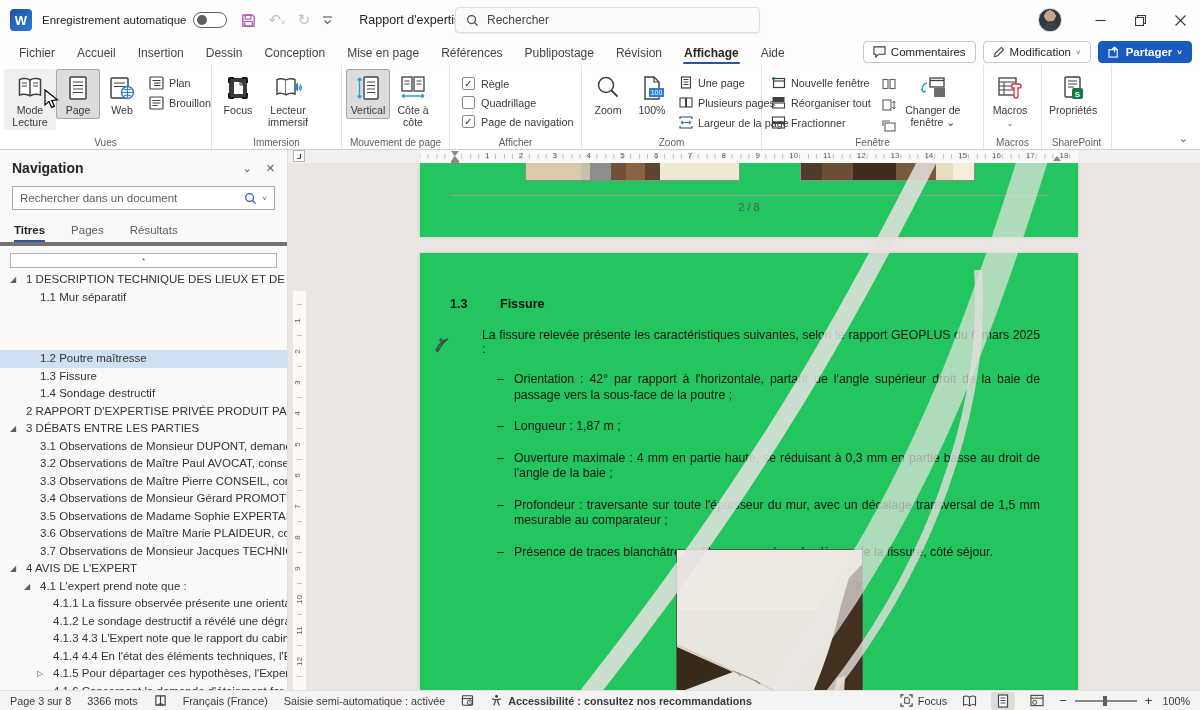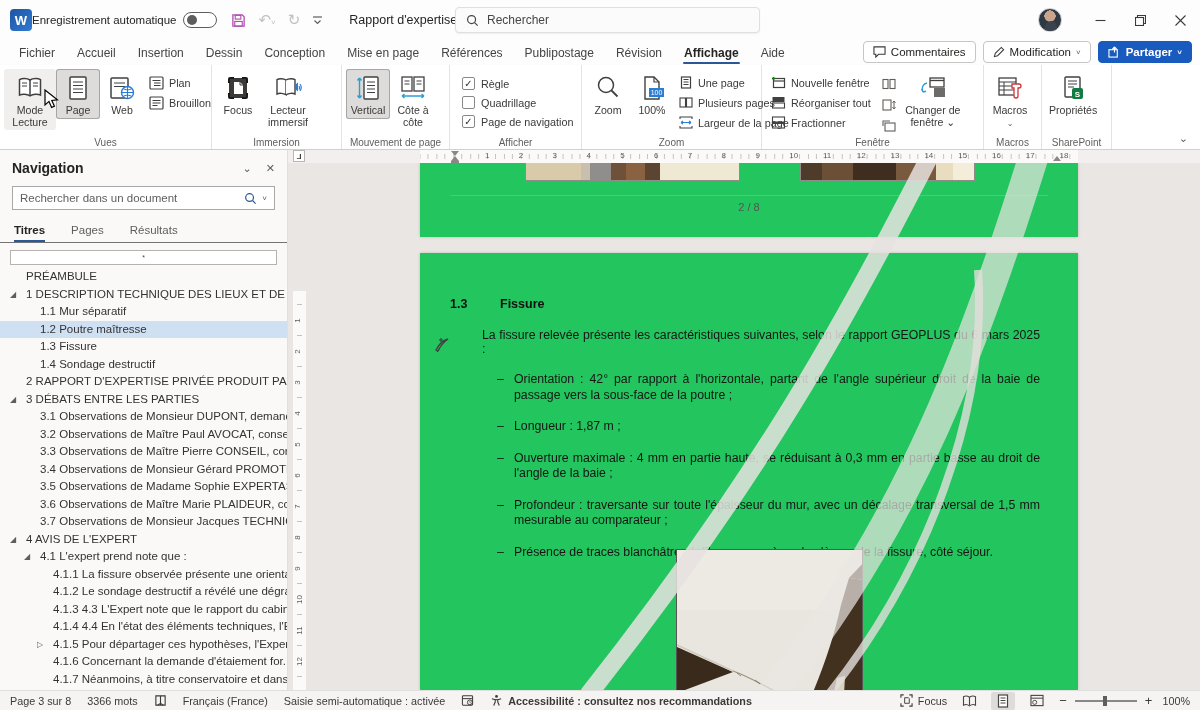--- a/index.html
+++ b/index.html
@@ -3,21 +3,21 @@
 <meta charset="utf-8">
 <style>
   * { margin:0; padding:0; box-sizing:border-box; }
   html,body { width:1200px; height:710px; overflow:hidden; }
   body { font-family:"Liberation Sans", sans-serif; background:#fff; color:#252423; }
   .app { position:relative; width:1200px; height:710px; background:#fff; }
 
   
   .titlebar { position:absolute; top:0; left:0; right:0; height:40px; background:#fdfdfd; display:flex; align-items:center; }
   .word-logo { width:22px; height:22px; margin-left:10px; border-radius:4px; background:linear-gradient(135deg,#1e54a3,#2f7bd3); color:#fff; font-weight:bold; font-size:13px; display:flex; align-items:center; justify-content:center; }
-  .autosave { display:flex; align-items:center; gap:7px; font-size:11.5px; color:#252423; }
+  .autosave { display:flex; align-items:center; gap:7px; margin-left:10px; font-size:11.5px; color:#252423; }
   .toggle { width:34px; height:16px; border:1px solid #605e5c; border-radius:9px; position:relative; background:#fff; }
   .toggle .knob { position:absolute; left:3px; top:2px; width:10px; height:10px; border-radius:50%; background:#605e5c; }
   .qat { display:flex; align-items:center; gap:12px; margin-left:14px; }
   .qat .ico { font-size:15px; line-height:1; }
   .save-ico svg { display:block; }
   .undo-ico,.redo-ico { color:#c3c1bf; font-size:15px; }
   .undo-ico .dd { font-size:8px; color:#c3c1bf; }
   .qat-chev svg { display:block; }
   .doctitle { display:flex; align-items:center; gap:5px; margin-left:26px; font-size:12.5px; color:#252423; cursor:default; }
   .doctitle .chev { font-size:9px; color:#605e5c; }
@@ -64,21 +64,21 @@
   .main { position:absolute; top:150px; left:0; width:1200px; height:540px; display:flex; }
 
   
   .navpane { width:288px; background:#faf9f8; border-right:1px solid #e1dfdd; position:relative; flex:none; }
   .nav-head { display:flex; align-items:center; padding:10px 12px 6px 12px; }
   .nav-title { font-size:14px; font-weight:bold; color:#252423; flex:1; }
   .nav-head .hico { color:#605e5c; font-size:11px; margin-left:14px; }
   .nav-search { margin:4px 12px 0; height:24px; border:1px solid #aaa8a6; background:#fff; display:flex; align-items:center; padding:0 7px; gap:5px; }
   .nav-search .ph { flex:1; font-size:11.5px; color:#605e5c; }
   .nav-search .sic { color:#2b579a; }
-  .nav-tabs { display:flex; gap:26px; padding:14px 14px 0; border-bottom:1px solid #737373; }
+  .nav-tabs { display:flex; gap:26px; padding:14px 14px 0; border-bottom:4px solid #737373; }
   .nav-tab { font-size:11.5px; color:#605e5c; padding-bottom:6px; position:relative; cursor:default; }
   .nav-tab.active { color:#252423; font-weight:bold; }
   .nav-tab.active::after { content:""; position:absolute; left:0; right:0; bottom:0; height:2.5px; background:#2b579a; }
   .nav-list { padding-top:5px; }
   .nav-boxed { margin:2px 10px 3px; height:15px; border:1px solid #b5b3b1; background:#fff; display:flex; align-items:center; justify-content:center; font-size:7px; color:#444; }
   .nav-row { position:relative; height:17.5px; line-height:17.5px; font-size:11.5px; color:#333; white-space:nowrap; overflow:hidden; cursor:default; }
   .nav-row .tri { position:absolute; top:0; font-size:8px; color:#605e5c; }
   .nav-row.sel { background:#cfe0f3; }
 
   
@@ -509,24 +509,23 @@
           </svg>
         <span style="font-size:8px;color:#605e5c">˅</span>
       </div>
       <div class="nav-tabs">
           <span class="nav-tab active">Titres</span>
           <span class="nav-tab">Pages</span>
           <span class="nav-tab">Résultats</span>
         </div>
       <div class="nav-list">
           <div class="nav-boxed">*</div>
-          <div class="nav-row" style="padding-left: 26px;"><span>PRÉAMBULE</span></div>
           <div class="nav-row" style="padding-left: 26px;"><span class="tri" style="left: 10px;">◢</span><span>1 DESCRIPTION TECHNIQUE DES LIEUX ET DE L'OUV...</span></div>
           <div class="nav-row" style="padding-left: 40px;"><span>1.1 Mur séparatif</span></div>
-          <div class="nav-row sel" style="padding-left: 40px;"><span>1.2 Poutre maîtresse</span></div>
+          <div class="nav-row sel" style="padding-left: 40px; margin-top: 44px;"><span>1.2 Poutre maîtresse</span></div>
           <div class="nav-row" style="padding-left: 40px;"><span>1.3 Fissure</span></div>
           <div class="nav-row" style="padding-left: 40px;"><span>1.4 Sondage destructif</span></div>
           <div class="nav-row" style="padding-left: 26px;"><span>2 RAPPORT D'EXPERTISE PRIVÉE PRODUIT PAR LE DE...</span></div>
           <div class="nav-row" style="padding-left: 26px;"><span class="tri" style="left: 10px;">◢</span><span>3 DÉBATS ENTRE LES PARTIES</span></div>
           <div class="nav-row" style="padding-left: 40px;"><span>3.1 Observations de Monsieur DUPONT, demand...</span></div>
           <div class="nav-row" style="padding-left: 40px;"><span>3.2 Observations de Maître Paul AVOCAT, conseil...</span></div>
           <div class="nav-row" style="padding-left: 40px;"><span>3.3 Observations de Maître Pierre CONSEIL, conse...</span></div>
           <div class="nav-row" style="padding-left: 40px;"><span>3.4 Observations de Monsieur Gérard PROMOTEU...</span></div>
           <div class="nav-row" style="padding-left: 40px;"><span>3.5 Observations de Madame Sophie EXPERTASS...</span></div>
           <div class="nav-row" style="padding-left: 40px;"><span>3.6 Observations de Maître Marie PLAIDEUR, cons...</span></div>

